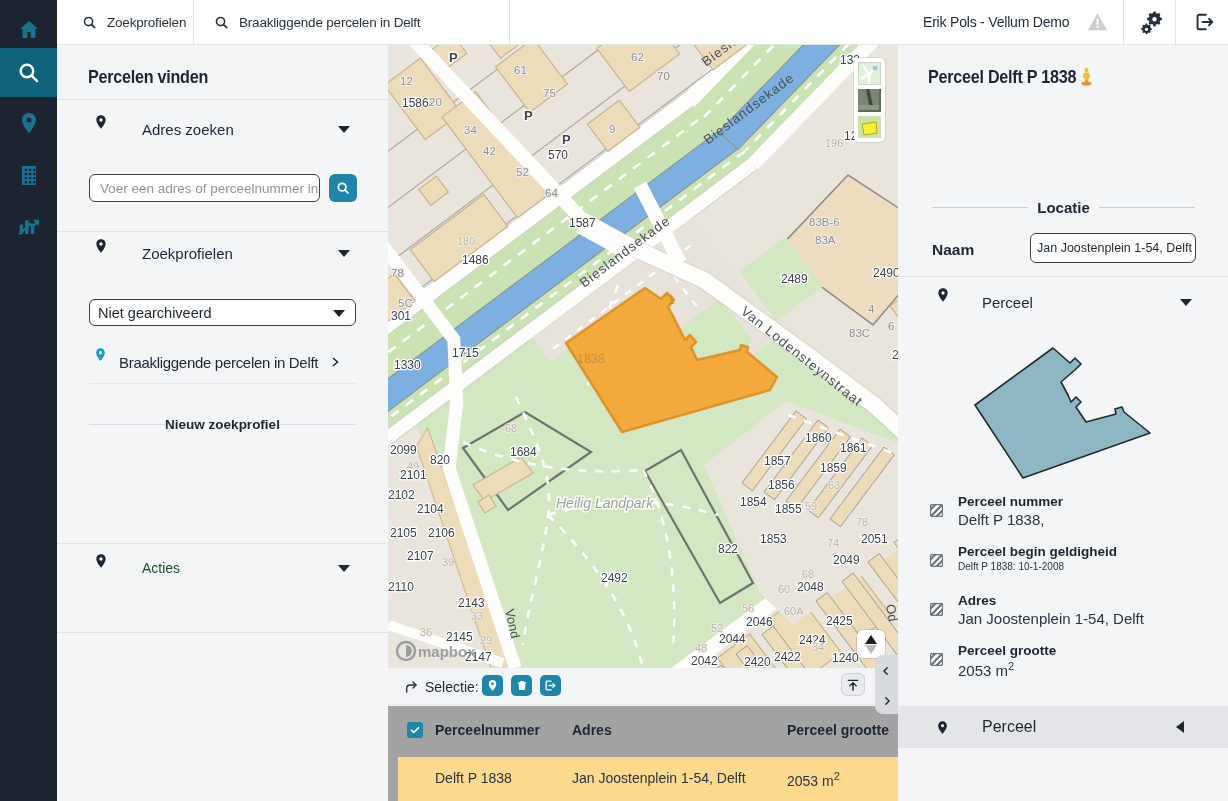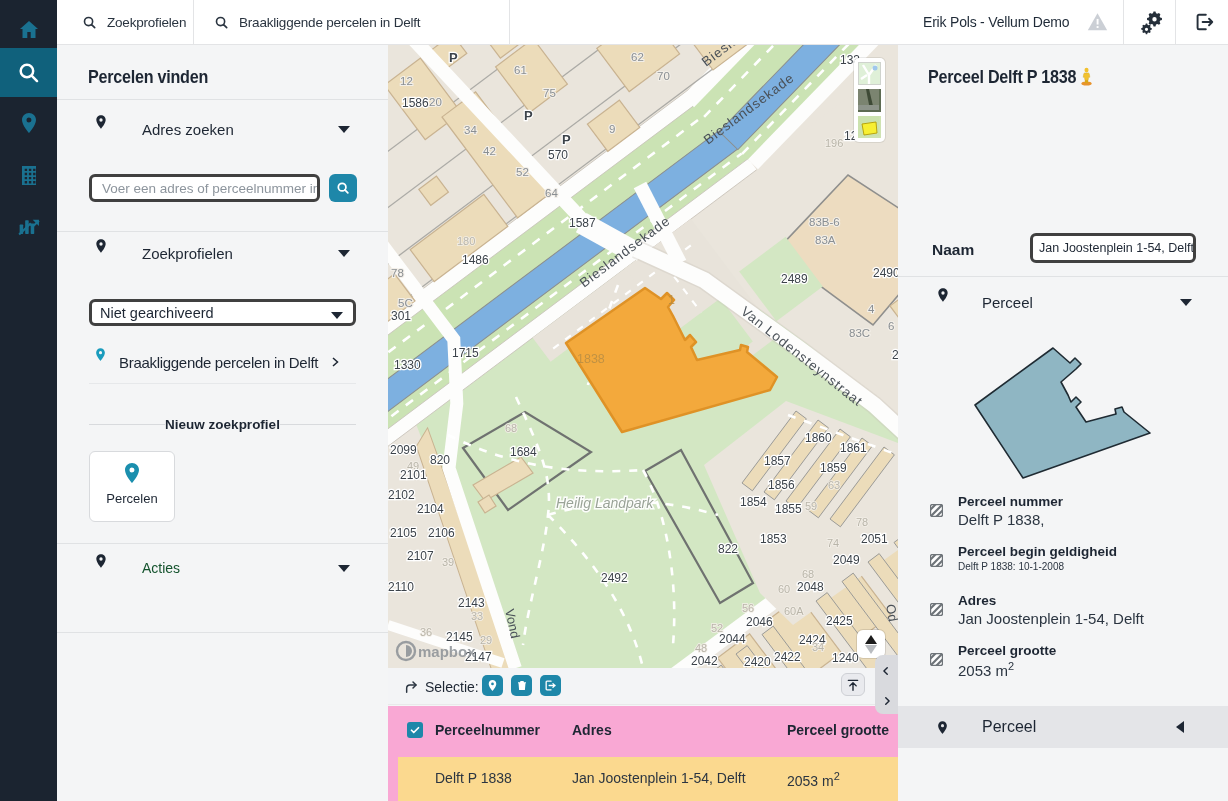--- a/index.html
+++ b/index.html
@@ -13,28 +13,28 @@
 
 #topbar { left:57px; top:0; width:1171px; height:45px; background:#fff; border-bottom:1px solid #e3e4e6; z-index:25; }
 .tab { position:absolute; top:0; height:44px; display:flex; align-items:center; gap:10px; font-size:13.5px; letter-spacing:-0.2px; color:#2a3440; padding:0 18px; }
 .vsep { position:absolute; top:0; width:1px; height:44px; background:#e3e4e6; }
 
 #lpanel { left:57px; top:45px; width:331px; height:756px; background:#f4f5f6; z-index:20; }
 .hdiv { position:absolute; left:0; width:331px; height:1px; background:#e0e2e4; }
 .secrow { position:absolute; left:0; width:331px; display:flex; align-items:center; }
 h1.ptitle { font-size:19px; font-weight:bold; color:#1d2633; letter-spacing:-0.3px; transform:scaleX(0.85); transform-origin:left top; white-space:nowrap; }
 .caret { width:0; height:0; border-left:6px solid transparent; border-right:6px solid transparent; border-top:7px solid #1d2633; }
-.input { background:#fff; border:3px solid #404040; border-radius:6px; color:#8d959d; font-size:13.5px; display:flex; align-items:center; padding:0 10px; white-space:nowrap; overflow:hidden; }
+.input { background:#fff; border:1px solid #404040; border-radius:6px; color:#8d959d; font-size:13.5px; display:flex; align-items:center; padding:0 10px; white-space:nowrap; overflow:hidden; }
 .tealbtn { background:#1e87a9; border-radius:6px; display:flex; align-items:center; justify-content:center; }
 
 #rpanel { left:898px; top:45px; width:330px; height:756px; background:#f4f5f6; z-index:20; }
 .graybar { position:absolute; left:0; width:330px; height:42px; background:#e4e5e8; display:flex; align-items:center; }
 
 #bottombar { left:388px; top:668px; width:510px; height:37px; background:#f3f4f6; border-bottom:1px solid #e8e9ea; z-index:15; }
-#tablewrap { left:388px; top:706px; width:510px; height:95px; background:#f9a8d4; z-index:15; }
+#tablewrap { left:388px; top:706px; width:510px; height:95px; background:#a3a3a3; z-index:15; }
 .thead { font-weight:bold; font-size:14px; color:#1d2633; white-space:nowrap; }
 .trow { font-size:14px; color:#2b3541; white-space:nowrap;text-align:right; }
 
 #map { left:388px; top:45px; width:510px; height:623px; z-index:1; overflow:hidden; }
 </style>
 </head>
 <body>
 <div id="app">
 <div id="map" class="abs"><svg width="510" height="623" viewBox="0 0 510 623">
 <rect x="0" y="0" width="510" height="623" fill="#eae5dc"></rect>
@@ -366,45 +366,44 @@
       <svg class="abs" style="left:272px; top:2px;" width="12" height="12" viewBox="0 0 24 24" fill="none" stroke="#1d2633" stroke-width="3">
           <path d="M8 4l9 8-9 8"></path>
         </svg>
     </div>
     <div class="hdiv" style="top:338px; left:32px; width:267px; background:#e6e8ea;"></div>
     <div class="abs" style="left:32px; top:372px; width:267px; display:flex; align-items:center; ">
       <div style="flex:1; height:1px; background:#d8dadd;"></div>
       <span style="font-size:13.5px; font-weight:bold; color:#1d2633;">Nieuw zoekprofiel</span>
       <div style="flex:1; height:1px; background:#d8dadd;"></div>
     </div>
-    <div class="abs" style="left:32px; top:406px; width:86px; height:71px; background:#fff; border:1px solid #d8dadd; border-radius:6px; text-align:center;">
-      <svg style="margin-top:9px;" width="24" height="24" viewBox="0 0 24 24">
-          <path fill="#1b8fae" d="M12 2c-3.9 0-7 3.1-7 7 0 5.2 7 13 7 13s7-7.8 7-13c0-3.9-3.1-7-7-7zm0 9.5A2.5 2.5 0 1 1 12 6.5a2.5 2.5 0 0 1 0 5z"></path>
-        </svg>
-      <div style="font-size:13px; color:#1d2633; margin-top:2px;">Percelen</div>
-    </div>
     <div class="hdiv" style="top:498px;"></div>
 
     <div class="secrow" style="top:516px;">
       <svg class="abs" style="left:36px;" width="16" height="16" viewBox="0 0 24 24">
           <path fill="#1d2633" d="M12 2c-3.9 0-7 3.1-7 7 0 5.2 7 13 7 13s7-7.8 7-13c0-3.9-3.1-7-7-7zm0 9.5A2.5 2.5 0 1 1 12 6.5a2.5 2.5 0 0 1 0 5z"></path>
         </svg>
       <span class="abs" style="left:85px; top:-1px; font-size:14px; color:#14532d;">Acties</span>
       <div class="caret abs" style="left:281px; top:4px;"></div>
     </div>
     <div class="hdiv" style="top:587px;"></div>
   </div>
 
   <div id="rpanel" class="abs">
     <h1 class="ptitle abs" style="left:30px; top:21px;">Perceel Delft P 1838 <svg width="15" height="19" viewBox="0 0 15 19" style="vertical-align:-3px;">
           <ellipse cx="7.5" cy="16.5" rx="6" ry="2.1" fill="#e8932c"></ellipse>
           <rect x="5.6" y="11.5" width="3.8" height="4.5" fill="#d9a617"></rect>
           <circle cx="7.5" cy="3.1" r="2.4" fill="#f2c12e"></circle>
           <path d="M5.2 5.9 q-1 .3 -1.2 1.8 l-.4 2.6 h1.4 l.8 3.2 h3.4 l.8-3.2 h1.4 l-.4-2.6 q-.2-1.5-1.2-1.8z" fill="#f2c12e" stroke="#caa01f" stroke-width=".4"></path>
         </svg></h1>
+    <div class="abs" style="left:34px; top:154px; width:263px; display:flex; align-items:center; gap:9px;">
+      <div style="flex:1; height:1px; background:#c9cccf;"></div>
+      <span style="font-size:15px; font-weight:bold; color:#1d2633;">Locatie</span>
+      <div style="flex:1; height:1px; background:#c9cccf;"></div>
+    </div>
     <div class="abs" style="left:34px; top:196px; font-size:15.5px; font-weight:bold; color:#1d2633;">Naam</div>
     <div class="input abs" style="left:132px; top:188px; width:166px; height:30px; color:#1d2633; padding:0 6px; font-size:12.5px; white-space:nowrap; overflow:hidden;">Jan Joostenplein 1-54, Delft</div>
     <div class="hdiv" style="top:231px; width:330px;"></div>
 
     <div class="secrow" style="top:250px; width:330px;">
       <svg class="abs" style="left:37px;" width="16" height="16" viewBox="0 0 24 24">
           <path fill="#1d2633" d="M12 2c-3.9 0-7 3.1-7 7 0 5.2 7 13 7 13s7-7.8 7-13c0-3.9-3.1-7-7-7zm0 9.5A2.5 2.5 0 1 1 12 6.5a2.5 2.5 0 0 1 0 5z"></path>
         </svg>
       <span class="abs" style="left:84px; top:-1px; font-size:15px; color:#1d2633;">Perceel</span>
       <div class="caret abs" style="left:282px; top:4px;"></div>

